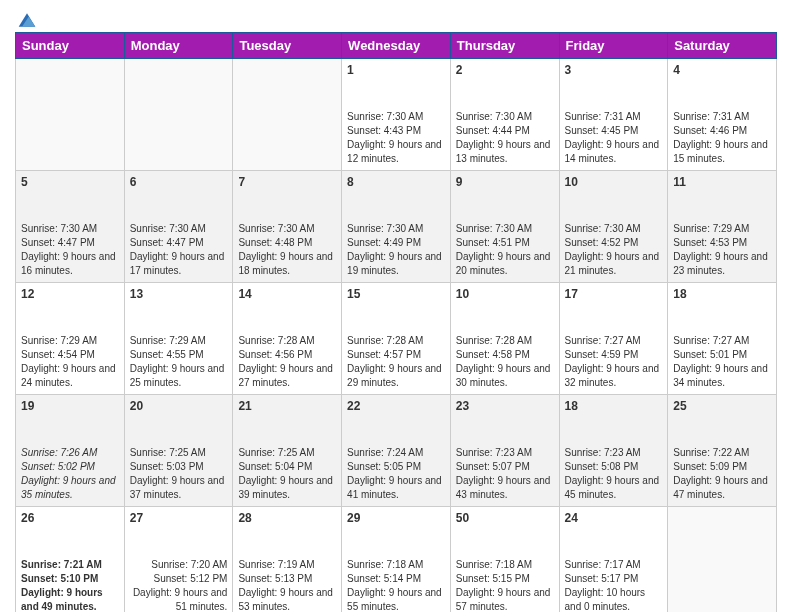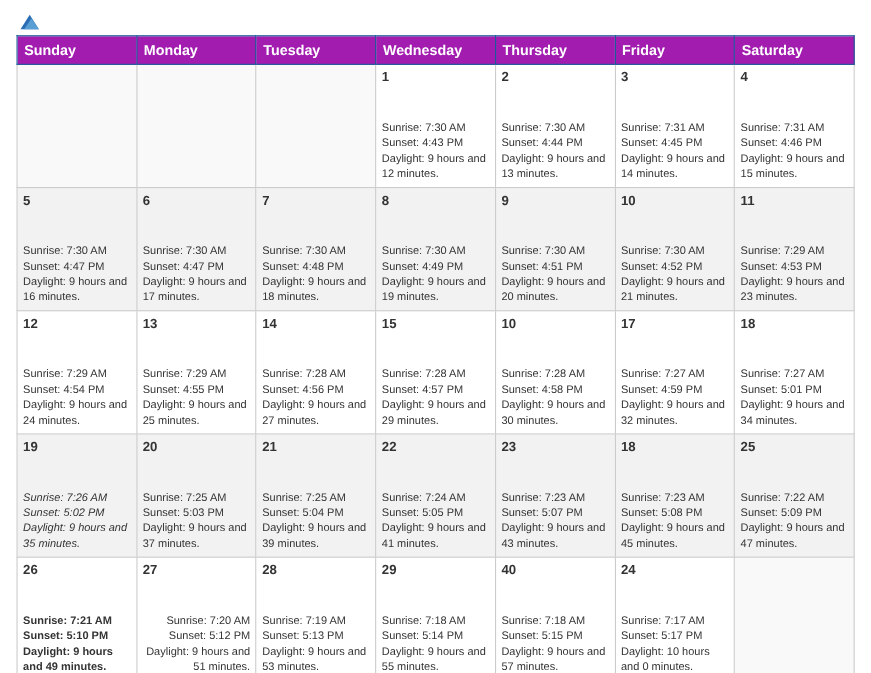--- a/index.html
+++ b/index.html
@@ -314,21 +314,21 @@
 Sunset: 5:13 PM
 Daylight: 9 hours and 53 minutes.</div>
         </td>
         <td class="cal-cell">
           <div class="day-num">29</div>
           <div class="cell-info" style="white-space: pre-line;">Sunrise: 7:18 AM
 Sunset: 5:14 PM
 Daylight: 9 hours and 55 minutes.</div>
         </td>
         <td class="cal-cell">
-          <div class="day-num">40</div>
+          <div class="day-num">50</div>
           <div class="cell-info" style="white-space: pre-line;">Sunrise: 7:18 AM
 Sunset: 5:15 PM
 Daylight: 9 hours and 57 minutes.</div>
         </td>
         <td class="cal-cell">
           <div class="day-num">24</div>
           <div class="cell-info" style="white-space: pre-line;">Sunrise: 7:17 AM
 Sunset: 5:17 PM
 Daylight: 10 hours and 0 minutes.</div>
         </td>

